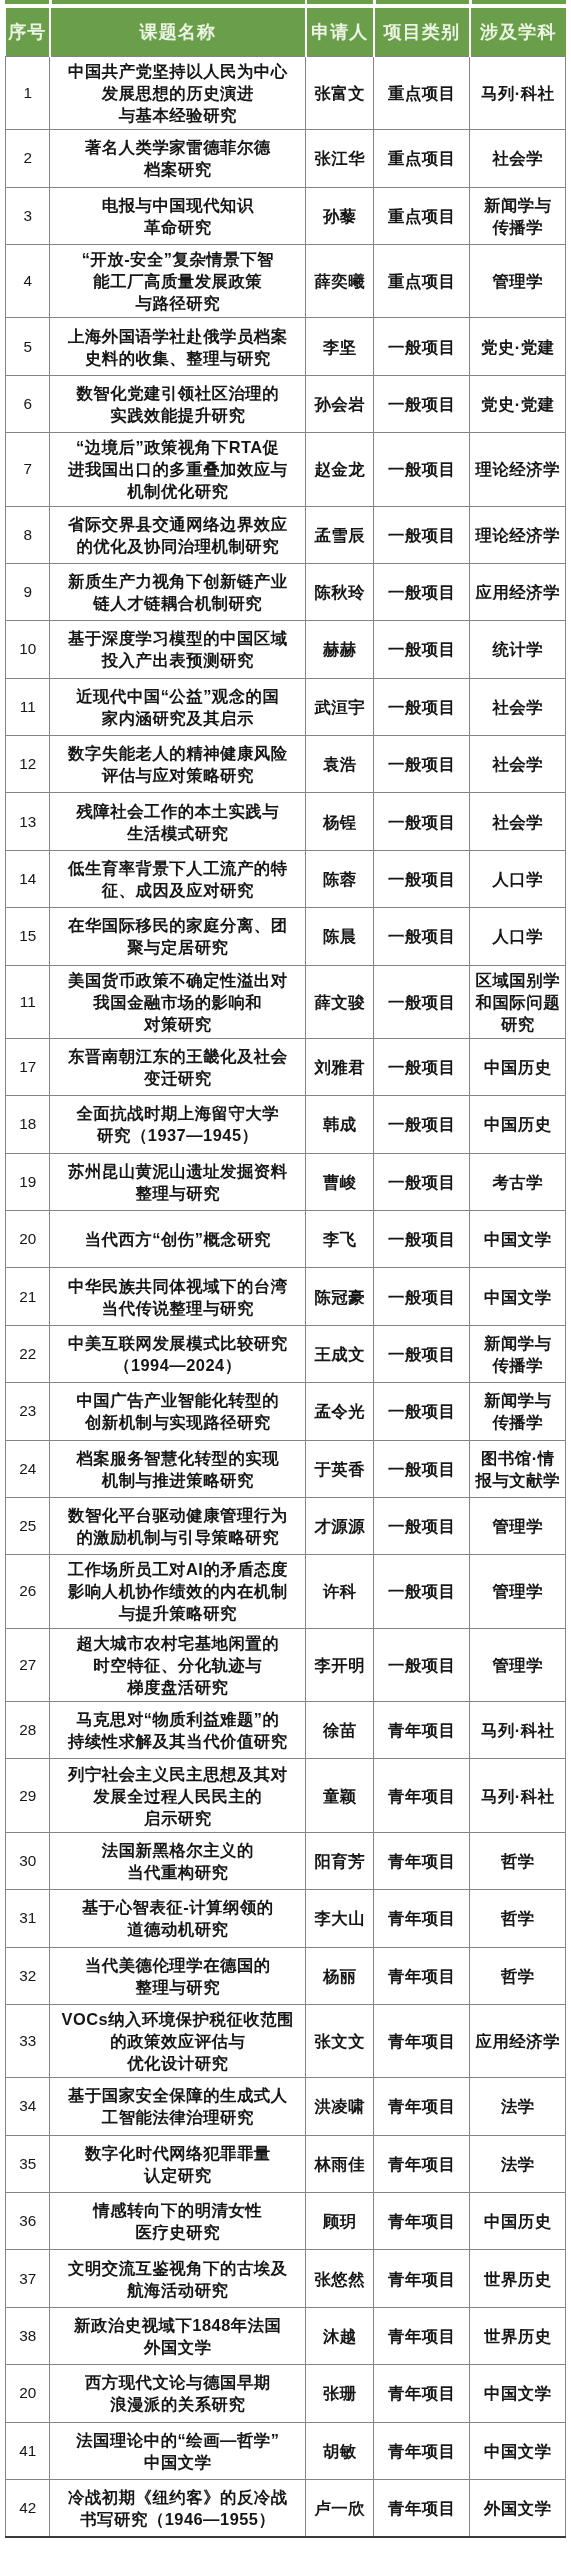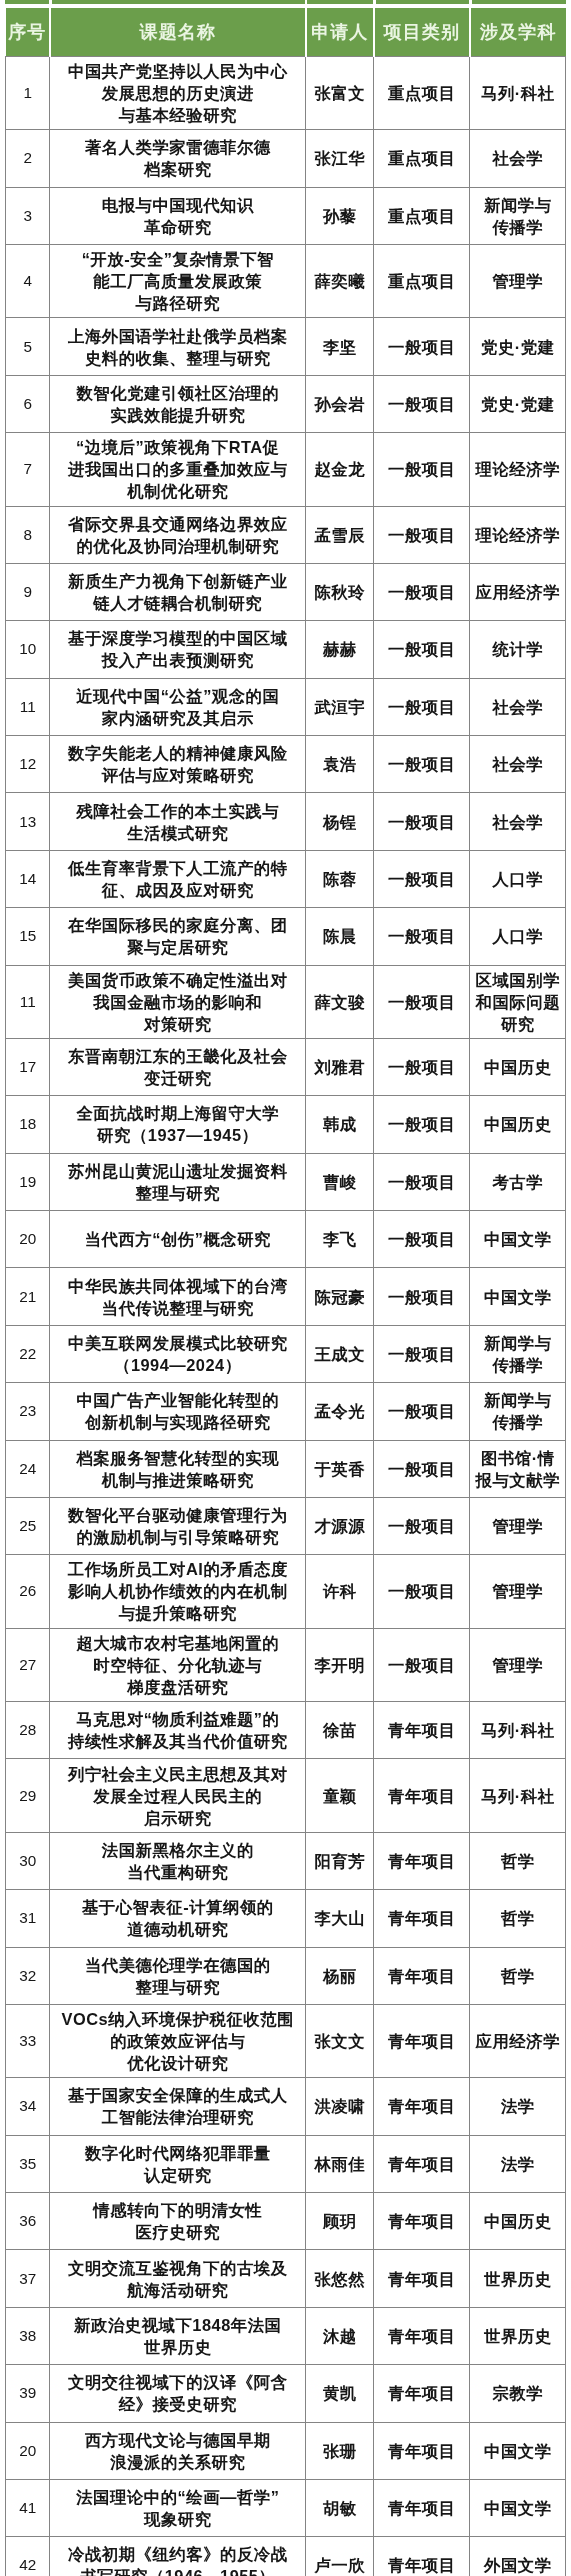--- a/index.html
+++ b/index.html
@@ -455,48 +455,40 @@
     <td class="c-title">文明交流互鉴视角下的古埃及
 航海活动研究</td>
     <td class="c-app">张悠然</td>
     <td class="c-cat">青年项目</td>
     <td class="c-dis">世界历史</td>
   </tr>
 
   <tr>
     <td class="c-no">38</td>
     <td class="c-title">新政治史视域下1848年法国
-世界历史</td>
+外国文学</td>
     <td class="c-app">沐越</td>
     <td class="c-cat">青年项目</td>
     <td class="c-dis">世界历史</td>
   </tr>
 
-  <tr>
-    <td class="c-no">39</td>
-    <td class="c-title">文明交往视域下的汉译《阿含
-经》接受史研究</td>
-    <td class="c-app">黄凯</td>
-    <td class="c-cat">青年项目</td>
-    <td class="c-dis">宗教学</td>
-  </tr>
 
   <tr>
     <td class="c-no">20</td>
     <td class="c-title">西方现代文论与德国早期
 浪漫派的关系研究</td>
     <td class="c-app">张珊</td>
     <td class="c-cat">青年项目</td>
     <td class="c-dis">中国文学</td>
   </tr>
 
   <tr>
     <td class="c-no">41</td>
     <td class="c-title">法国理论中的“绘画—哲学”
-现象研究</td>
+中国文学</td>
     <td class="c-app">胡敏</td>
     <td class="c-cat">青年项目</td>
     <td class="c-dis">中国文学</td>
   </tr>
 
   <tr>
     <td class="c-no">42</td>
     <td class="c-title">冷战初期《纽约客》的反冷战
 书写研究（1946—1955）</td>
     <td class="c-app">卢一欣</td>

